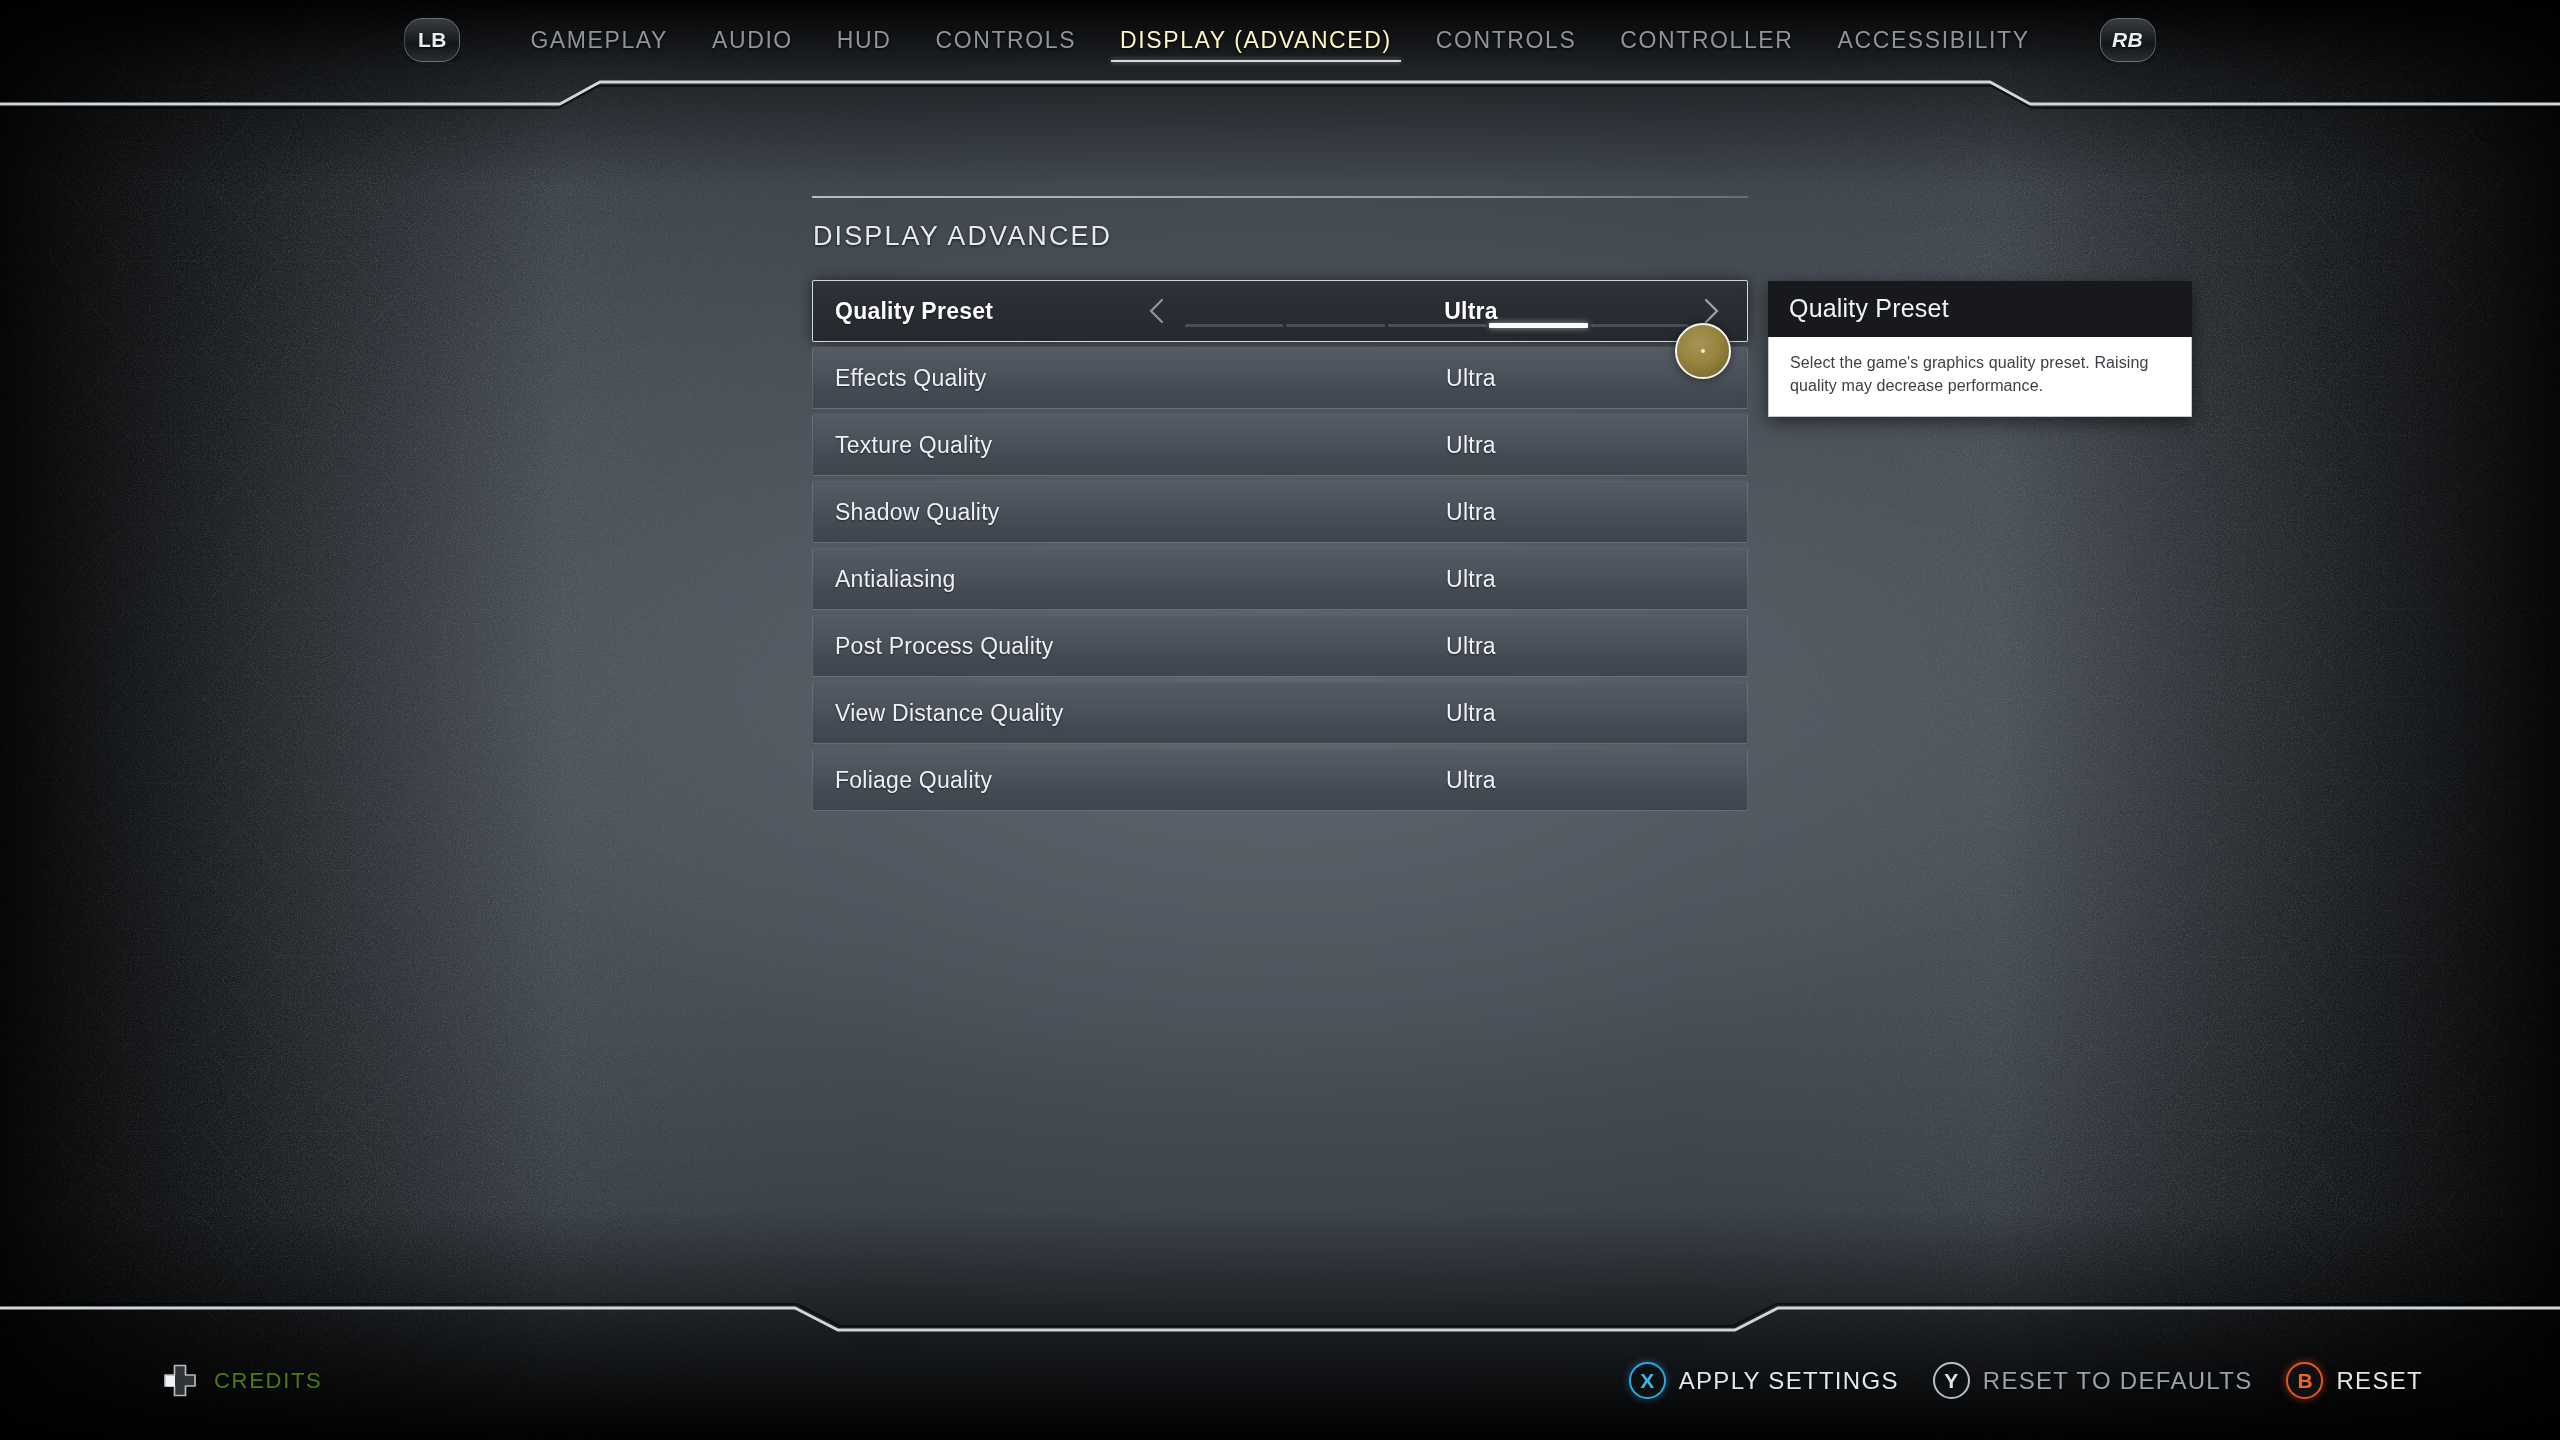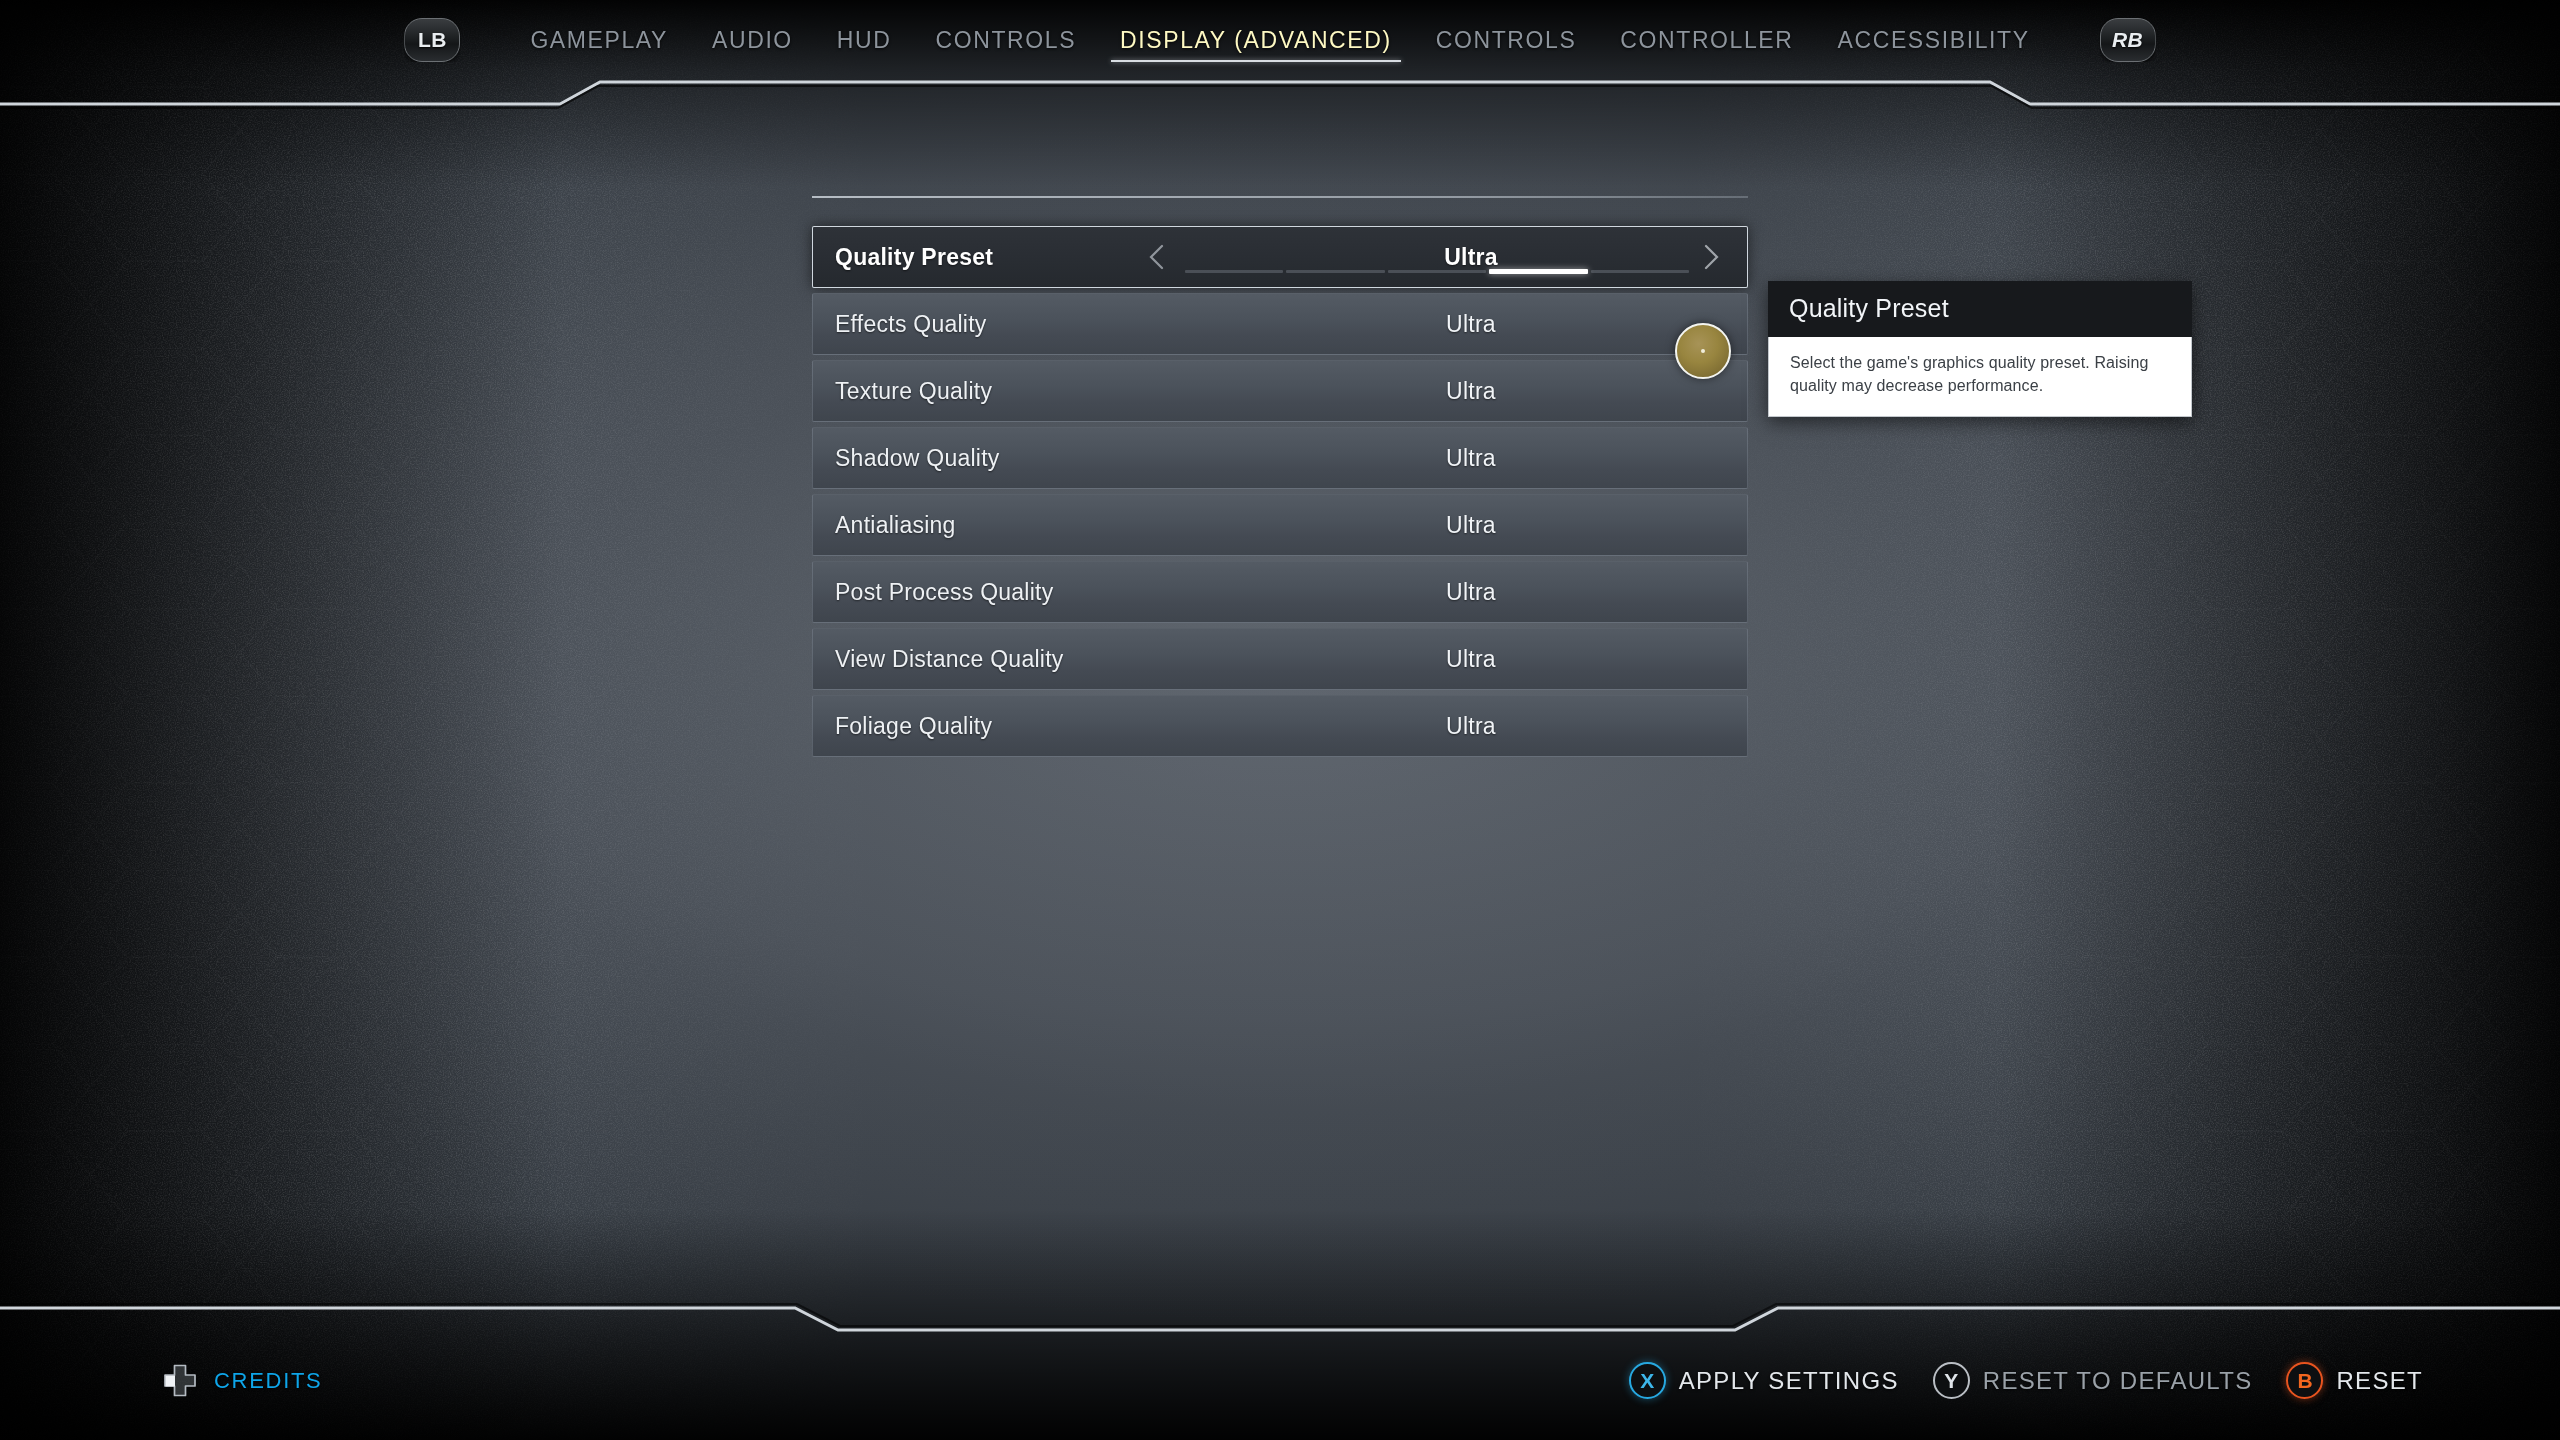--- a/index.html
+++ b/index.html
@@ -157,21 +157,21 @@
   }
 
   
   #footer { position:absolute; left:0; bottom:0; width:2560px; height:104px; z-index:6; }
   .credits {
     position:absolute; left:163px; top:28px;
     display:flex; align-items:center; gap:17px; cursor:pointer;
   }
   .dpad { width:34px; height:34px; }
   .credits-text {
-    font-size:22px; letter-spacing:1.7px; color:#0ea5e9;
+    font-size:22px; letter-spacing:1.7px; color:#4d7c0f;
     text-shadow:0 1px 3px rgba(0,0,0,.9);
   }
   .prompts {
     position:absolute; right:137px; top:26px;
     display:flex; align-items:center; gap:34px;
   }
   .prompt { display:flex; align-items:center; gap:13px; cursor:pointer; }
   .btn-glyph {
     width:37px; height:37px; border-radius:50%;
     display:flex; align-items:center; justify-content:center;
@@ -282,20 +282,21 @@
     </div>
   </div>
 
   <div class="shoulder sh-right">
     <span>RB</span>
   </div>
 </div>
 
 <div id="panel">
   <div class="panel-rule"></div>
+  <div class="panel-title">DISPLAY ADVANCED</div>
 
   <div id="rows">
 
     <div class="row selected">
       <div class="label">Quality Preset</div>
 
       <div class="chev left">
         <svg viewBox="0 0 30 30">
             <path d="M19 4 L8 15 L19 26" fill="none" stroke="#cfd5dc" stroke-width="2.2" stroke-linecap="round"></path>
           </svg>

